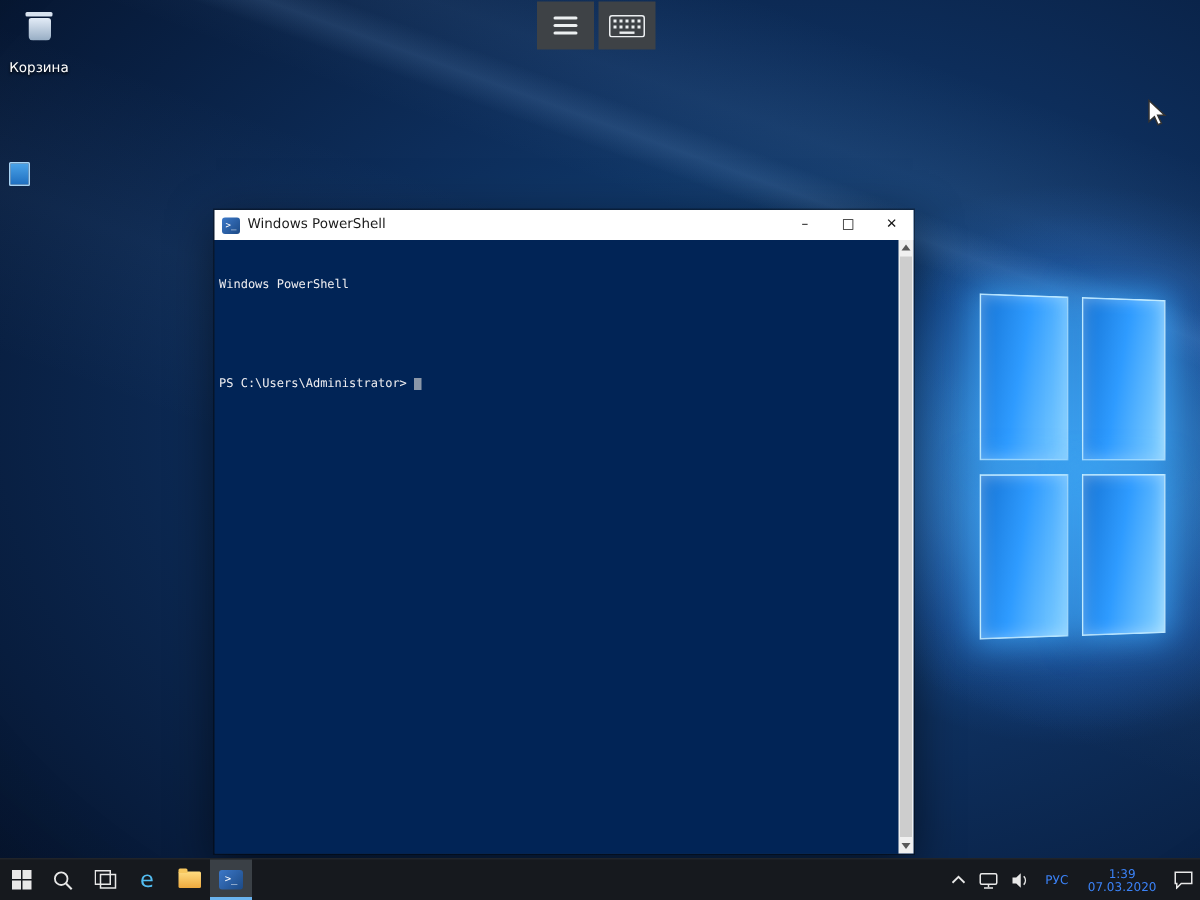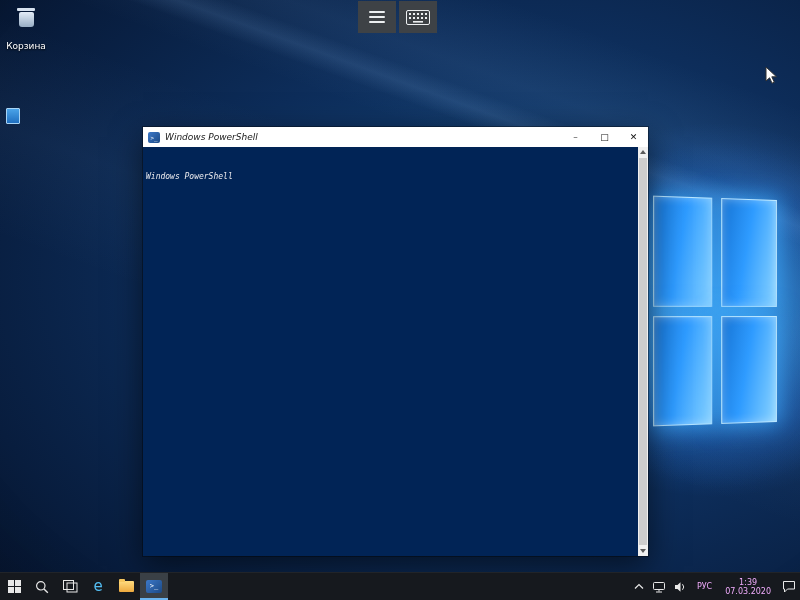--- a/index.html
+++ b/index.html
@@ -38,22 +38,22 @@
     background:linear-gradient(180deg,#4aa3e8,#1f6fc0);border:1px solid #a8d4f5;border-radius:1px;}
 
   
   .console-btn{position:absolute;top:1px;width:38px;height:32px;background:#3e4246;
     display:flex;align-items:center;justify-content:center;z-index:40;}
   .console-btn.menu{left:358px;} .console-btn.kbd{left:399px;}
   .icon-hamburger{width:16px;height:12px;display:flex;flex-direction:column;justify-content:space-between;}
   .icon-hamburger span{display:block;height:2px;background:#eceff1;border-radius:1px;}
 
   
-  .ps-window{position:absolute;left:143px;top:127px;width:505px;height:429px;z-index:30;
-    box-shadow:0 10px 30px rgba(0,0,0,.55), 0 0 0 1px rgba(0,0,0,.35);font-style:italic;}
+  .ps-window{position:absolute;left:143px;top:140px;width:466px;height:429px;z-index:30;
+    box-shadow:0 10px 30px rgba(0,0,0,.55), 0 0 0 1px rgba(0,0,0,.35);}
   .titlebar{height:20px;background:#ffffff;display:flex;align-items:center;padding-left:5px;gap:5px;
     font-size:9px;color:#1a1a1a;}
   .ps-ico{width:12px;height:11px;border-radius:2px;background:linear-gradient(135deg,#3c78c8,#1c4a86);
     color:#fff;font-size:6px;line-height:11px;text-align:center;font-family:"DejaVu Sans Mono",monospace;flex:0 0 auto;}
   .win-controls{margin-left:auto;display:flex;height:100%;}
   .ctrl{width:29px;display:flex;align-items:center;justify-content:center;font-size:9px;color:#111;}
   .console{position:absolute;left:0;right:0;top:20px;bottom:0;background:#012456;
     font-family:"DejaVu Sans Mono",monospace;font-size:8px;line-height:11px;color:#eeedf0;
     padding:2px 14px 2px 3px;box-sizing:border-box;white-space:pre;}
   .cline{height:11px;}
@@ -72,21 +72,21 @@
   .tb-btn.active{background:#3a4046;box-shadow:inset 0 -2px 0 #6ab4f0;}
   .win-grid{width:13px;height:13px;display:grid;grid-template-columns:6px 6px;grid-template-rows:6px 6px;gap:1px;}
   .win-grid span{background:#e8e8e8;}
   .ie-e{font-size:15px;line-height:15px;color:#53bdf2;}
   .folder{width:15px;height:11px;position:relative;border-radius:1px;
     background:linear-gradient(180deg,#ffdc80,#eda93e);}
   .folder:before{content:"";position:absolute;top:-2px;left:0;width:6px;height:3px;
     background:#f7c75e;border-radius:1px 1px 0 0;}
   .ps-badge{width:16px;height:13px;border-radius:2px;background:linear-gradient(135deg,#3c78c8,#1c4a86);
     color:#fff;font-size:7px;line-height:13px;text-align:center;font-family:"DejaVu Sans Mono",monospace;}
-  .tray{margin-left:auto;display:flex;align-items:center;color:#f0abfc;justify-content:flex-end;}
+  .tray{margin-left:auto;display:flex;align-items:center;color:#3b82f6;justify-content:flex-end;}
   .tray-item{display:flex;align-items:center;justify-content:center;padding:0 4px;height:100%;}
   .lang{font-size:8px;padding:0 6px;}
   .clock{flex-direction:column;line-height:9px;font-size:8px;text-align:center;padding:0 7px;}
   svg.ic{display:block;}
 
   
   .mouse{position:absolute;left:765px;top:66px;z-index:100;pointer-events:none;}
 </style>
 </head>
 <body>
@@ -148,20 +148,21 @@
       <span>Windows PowerShell</span>
       <div class="win-controls">
         <div class="ctrl">–</div>
         <div class="ctrl">□</div>
         <div class="ctrl">✕</div>
       </div>
     </div>
     <div class="console">
       <div class="cline">Windows PowerShell</div>
       <div class="cline"></div>
+      <div class="cline"><span>PS C:\Users\Administrator&gt;</span><span class="cursor"></span></div>
     </div>
     <div class="scrollbar">
       <div class="sb-arrow up"></div>
       <div class="sb-thumb"></div>
       <div class="sb-arrow down"></div>
     </div>
   </div>
 
   <svg class="mouse" width="14" height="20" viewBox="0 0 14 20">
     <polygon points="1,1 1,15 4.6,11.8 7,17.2 9.3,16.2 6.8,10.8 11.5,10.8" fill="#ffffff" stroke="#333" stroke-width="1"></polygon>

